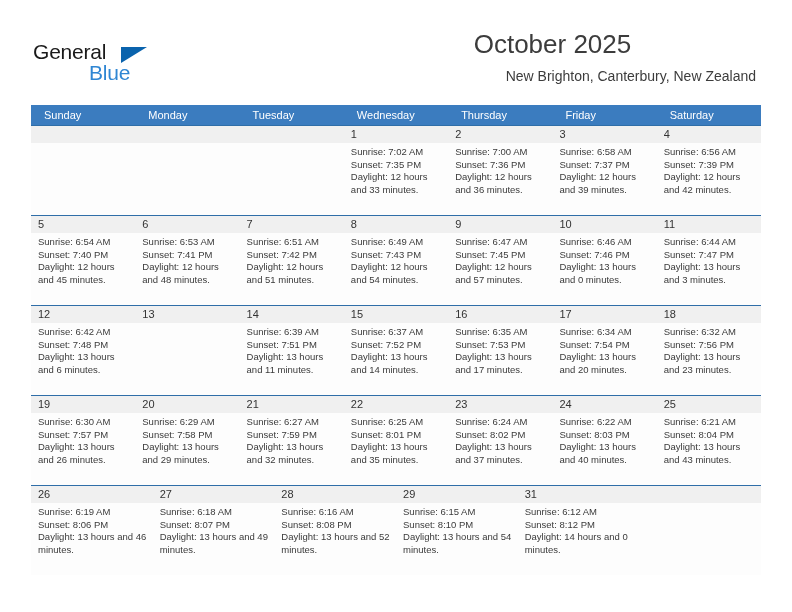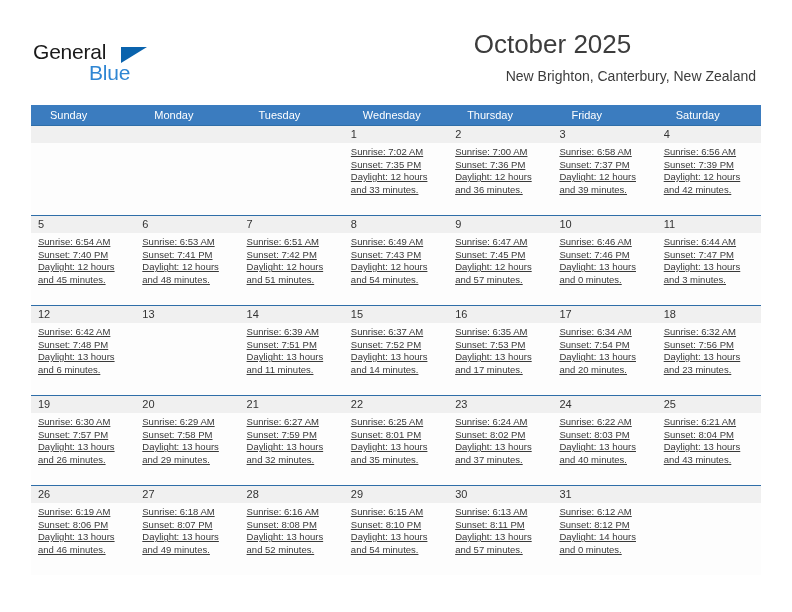--- a/index.html
+++ b/index.html
@@ -94,21 +94,21 @@
   .dow-row {
     display: flex;
     background: #3b7cbf;
     height: 20px;
   }
   .dow {
     flex: 1 1 0;
     color: #ffffff;
     font-size: 11px;
     line-height: 20px;
-    padding-left: 19px;
+    padding-left: 13px;
     box-sizing: border-box;
     white-space: nowrap;
   }
   .week {
     display: flex;
     border-top: 1.6px solid #2f6ea8;
     height: 90px;
     box-sizing: border-box;
   }
   .week:last-child {
@@ -132,21 +132,20 @@
     box-sizing: border-box;
   }
   .cell.empty .daynum {
     color: transparent;
   }
   .cell .info {
     padding: 3px 6px 0 7px;
     font-size: 9.5px;
     line-height: 12.6px;
     color: #3a3a3a;
-    text-decoration: underline;
   }
   .cell .info div {
     white-space: nowrap;
   }
   .cell .info .dl {
     white-space: normal;
   }
 </style>
 </head>
 <body>
@@ -418,28 +417,20 @@
           </div>
           <div class="cell">
             <span class="daynum">29</span>
             <div class="info">
               <div>Sunrise: 6:15 AM</div>
               <div>Sunset: 8:10 PM</div>
               <div class="dl">Daylight: 13 hours and 54 minutes.</div>
             </div>
           </div>
           <div class="cell">
-            <span class="daynum">30</span>
-            <div class="info">
-              <div>Sunrise: 6:13 AM</div>
-              <div>Sunset: 8:11 PM</div>
-              <div class="dl">Daylight: 13 hours and 57 minutes.</div>
-            </div>
-          </div>
-          <div class="cell">
             <span class="daynum">31</span>
             <div class="info">
               <div>Sunrise: 6:12 AM</div>
               <div>Sunset: 8:12 PM</div>
               <div class="dl">Daylight: 14 hours and 0 minutes.</div>
             </div>
           </div>
           <div class="cell empty">
             <span class="daynum"></span>
           </div>

